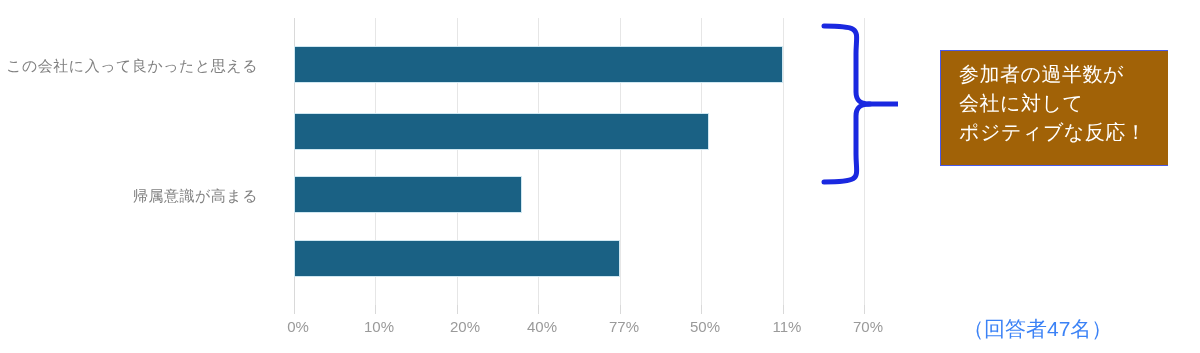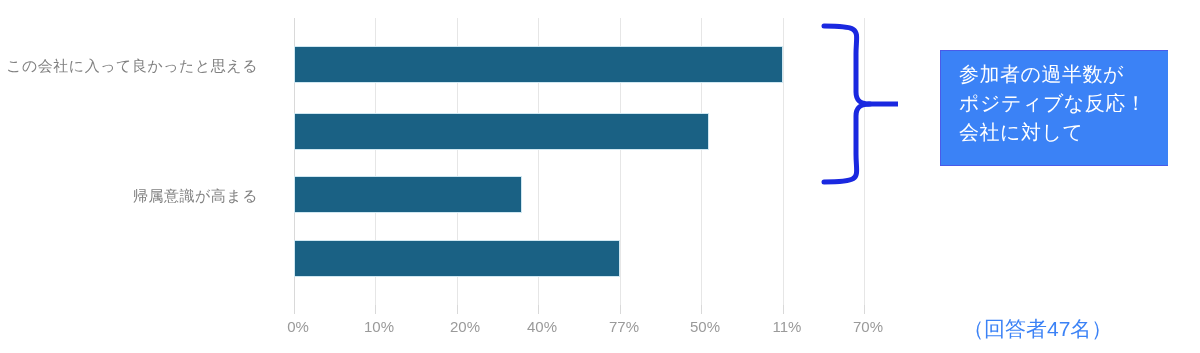--- a/index.html
+++ b/index.html
@@ -88,21 +88,21 @@
     width: 80px;
     height: 168px;
     pointer-events: none;
   }
   #callout-box {
     position: absolute;
     left: 940px;
     top: 42px;
     width: 246px;
     height: 116px;
-    background: #3b82f6;
+    background: #a16207;
     border: 1px solid #4a5ae8;
     box-sizing: border-box;
     color: #ffffff;
     font-size: 20px;
     line-height: 1.45;
     padding: 9px 0 0 18px;
     letter-spacing: 0.5px;
   }
   #callout-box .line { display: block; white-space: nowrap; }
 
@@ -165,19 +165,19 @@
              L 38 72
              C 38 82, 44 84, 52 84
              C 44 84, 38 86, 38 96
              L 38 134
              C 38 158, 46 162, 6 162" fill="none" stroke="#1a28e0" stroke-width="5" stroke-linecap="round" stroke-linejoin="round"></path>
     <line x1="50" y1="84" x2="80" y2="84" stroke="#1a28e0" stroke-width="5" stroke-linecap="round"></line>
   </svg>
 
   <div id="callout-box">
     <span class="line">参加者の過半数が</span>
+    <span class="line">会社に対して</span>
     <span class="line">ポジティブな反応！</span>
-    <span class="line">会社に対して</span>
   </div>
 
   <div id="footnote">（回答者47名）</div>
 
 </div>
 
 </body></html>

